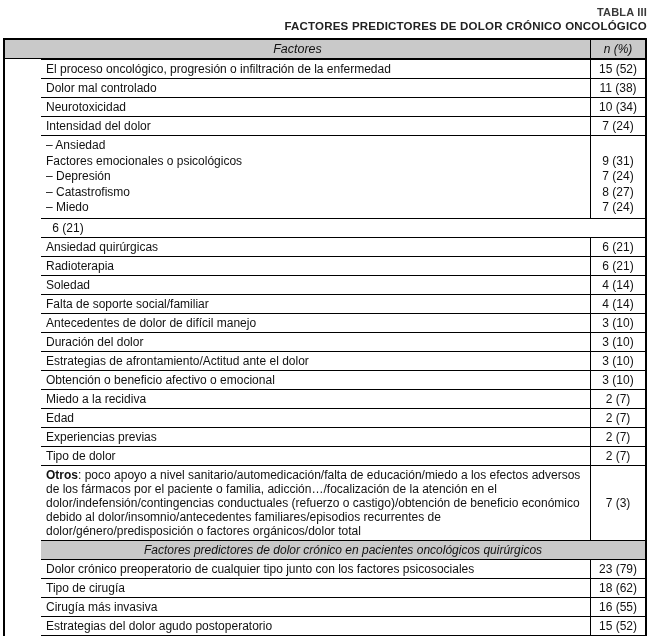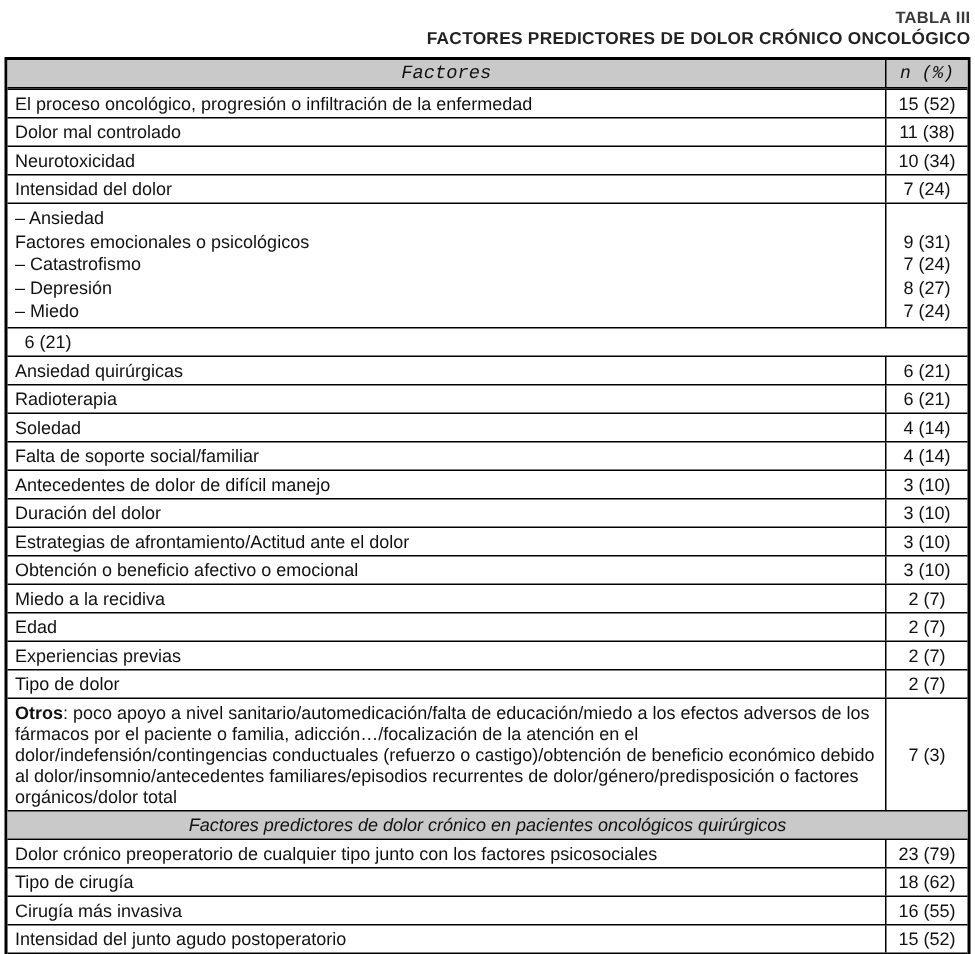--- a/index.html
+++ b/index.html
@@ -18,22 +18,22 @@
   .title-line2 {
     font-weight:bold; font-size:11.5px; line-height:14px; color:#222222;
     letter-spacing:0.2px;
   }
   .tbl {
     border:2px solid #000000;
     background:#ffffff;
     font-size:12px;
   }
   .row { display:flex; align-items:stretch; }
-  .row + .row { border-top:1px solid #000000; }
-  .row.hdr { border-bottom:1px solid #000000;font-family:Liberation Mono, monospace; }
+  .row + .row { border-top:1px solid #000000;margin-left:36px; }
+  .row.hdr { border-bottom:1px solid #000000; }
   .lbl {
     flex:1 1 auto;
     padding:2px 5px;
     line-height:14px;
     border-right:1px solid #000000;
     box-sizing:border-box;
   }
   .val {
     flex:0 0 54px;
     display:flex; align-items:center; justify-content:center;
@@ -94,22 +94,22 @@
 
     <div class="row">
       <div class="lbl">Intensidad del dolor</div>
       <div class="val">7 (24)</div>
     </div>
 
     <div class="row">
       <div class="lbl multi">
         <div class="line">–  Ansiedad</div>
         <div class="line">Factores emocionales o psicológicos</div>
+        <div class="line">–  Depresión</div>
         <div class="line">–  Catastrofismo</div>
-        <div class="line">–  Depresión</div>
         <div class="line">–  Miedo</div>
       </div>
       <div class="val vcol">
         <div class="line"></div>
         <div class="line">9 (31)</div>
         <div class="line">7 (24)</div>
         <div class="line">8 (27)</div>
         <div class="line">7 (24)</div>
       </div>
     </div>
@@ -196,21 +196,21 @@
       <div class="lbl">Tipo de cirugía</div>
       <div class="val">18 (62)</div>
     </div>
 
     <div class="row">
       <div class="lbl">Cirugía más invasiva</div>
       <div class="val">16 (55)</div>
     </div>
 
     <div class="row">
-      <div class="lbl">Intensidad del junto agudo postoperatorio</div>
+      <div class="lbl">Estrategias del dolor agudo postoperatorio</div>
       <div class="val">15 (52)</div>
     </div>
 
     <div class="row">
       <div class="lbl">Sufrir cuatro o más intervenciones quirúrgicas</div>
       <div class="val">14 (48)</div>
     </div>
 
   </div>
 </div>

